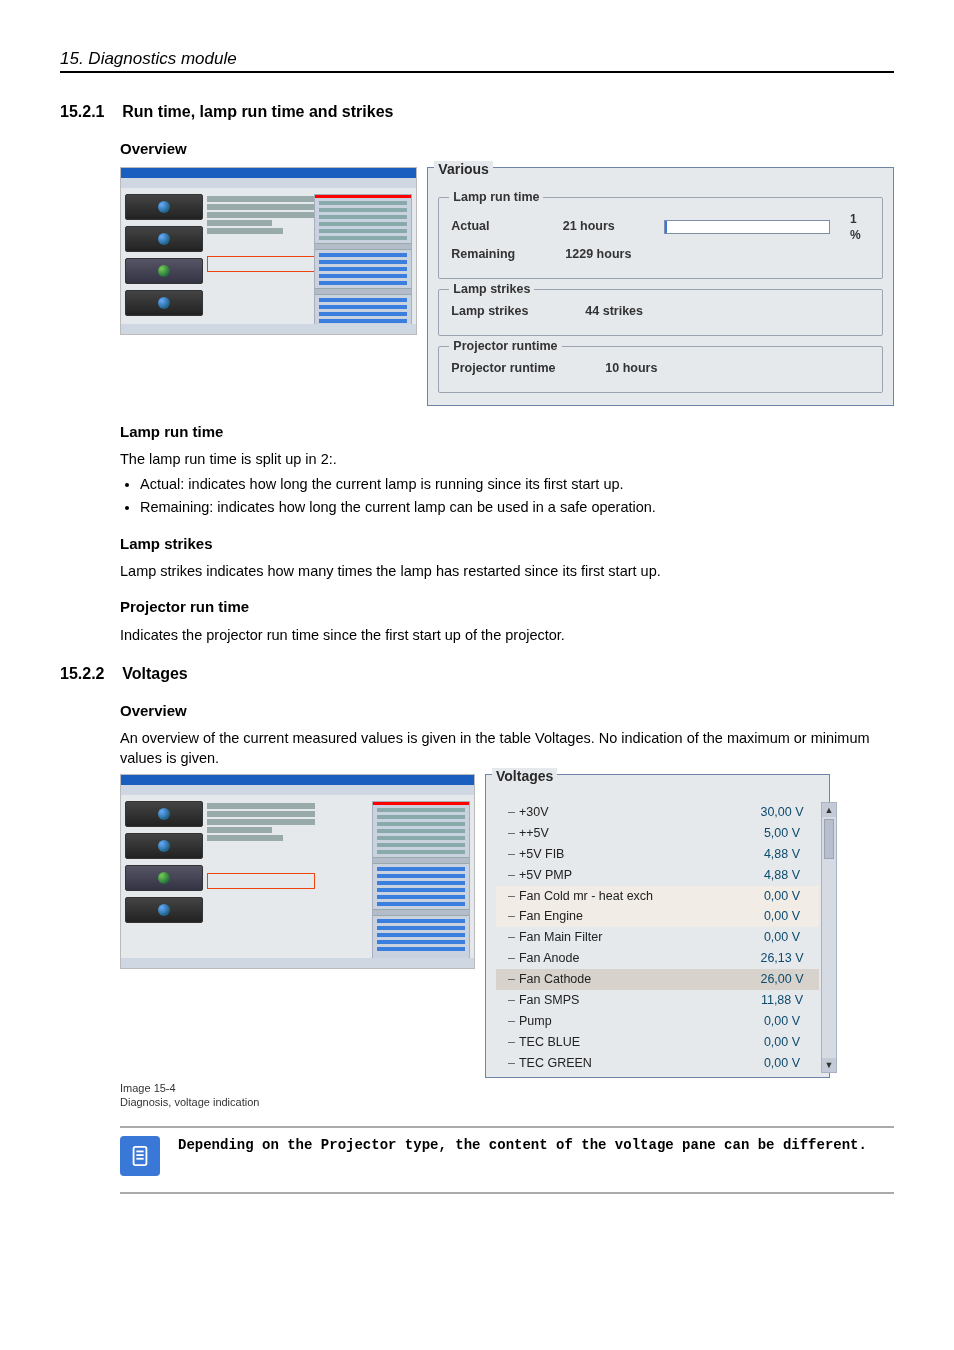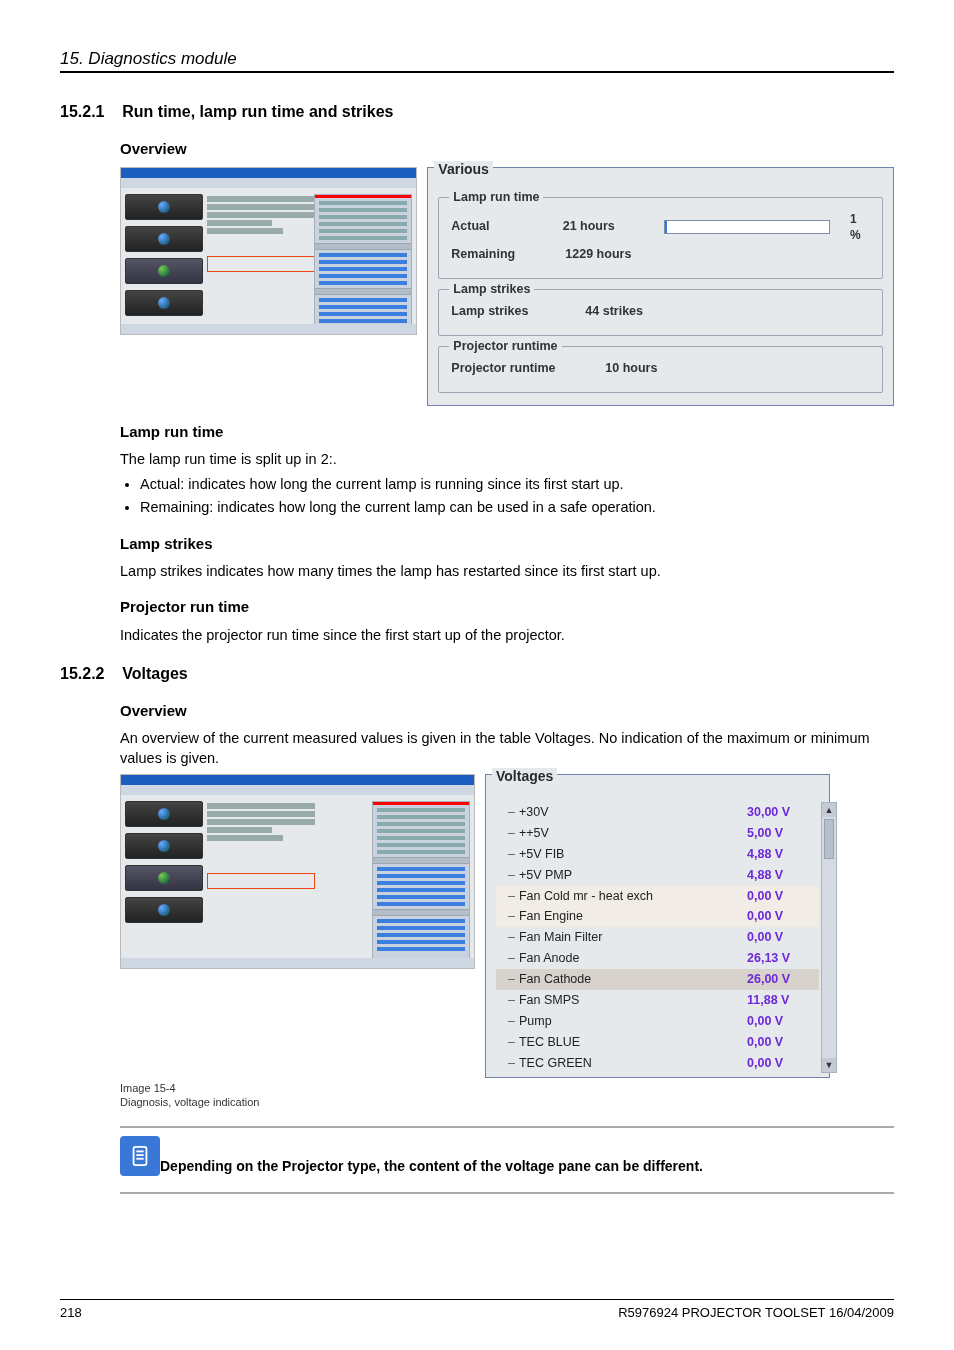--- a/index.html
+++ b/index.html
@@ -150,36 +150,38 @@
     display:flex; flex-direction:column;
     font-size:12.5px;
     position:relative;
   }
   .volt-row{
     display:flex; align-items:center;
     padding:2px 2px 2px 12px;
   }
   .volt-row .dash{ color:#556; margin-right:4px; }
   .volt-row .lbl{ flex:1; color:#222; }
-  .volt-row .val{ width:70px; color:#6d28d9; font-weight:bold; text-align:left; }
+  .volt-row .val{ width:70px; color:#0c4a6e; font-weight:normal; text-align:center; }
   .volt-row.hi1{ background:#f1ece6; }
   .volt-row.hi2{ background:#d7d2cc; }
   .scroll {
     position:absolute; right:-18px; top:0; bottom:0; width:16px;
     background:#d6dae2; border:1px solid #a9b2c0;
     display:flex; flex-direction:column; justify-content:space-between;
   }
   .scroll .btn{ height:14px; background:#c4cad6; display:flex; align-items:center; justify-content:center; font-size:9px; color:#333;}
   .scroll .thumb{ flex:0 0 40px; background:#b7bfcd; margin:2px; border:1px solid #9aa4b3; }
   .scroll .track{ flex:1; }
 
   .note-row{
     display:flex;
-    align-items:flex-end;
+    align-items:flex-start;
+    gap:18px;
     margin:8px 0 4px 0;
+    font-family:Liberation Mono, monospace;
   }
   .note-icon{
     width:40px; height:40px;
     background:#3a78d8;
     border-radius:4px;
     display:flex; align-items:center; justify-content:center;
   }
   .note-icon svg{ width:22px; height:22px; }
   .note-text{ font-weight:bold; font-size:14px; }
   .note-sep{ height:2px; background:#aaa; margin:16px 0 6px 0; }
@@ -470,18 +472,14 @@
             <line x1="8" y1="7" x2="16" y2="7" stroke="#fff" stroke-width="2"></line>
             <line x1="8" y1="11" x2="16" y2="11" stroke="#fff" stroke-width="2"></line>
             <line x1="8" y1="15" x2="16" y2="15" stroke="#fff" stroke-width="2"></line>
           </svg>
       </div>
       <div class="note-text">Depending on the Projector type, the content of the voltage pane can be different.</div>
     </div>
     <div class="note-sep"></div>
   </div>
 
-  <div class="footer">
-    <span>218</span>
-    <span>R5976924   PROJECTOR TOOLSET  16/04/2009</span>
-  </div>
 
 </div>
 
 </body></html>

